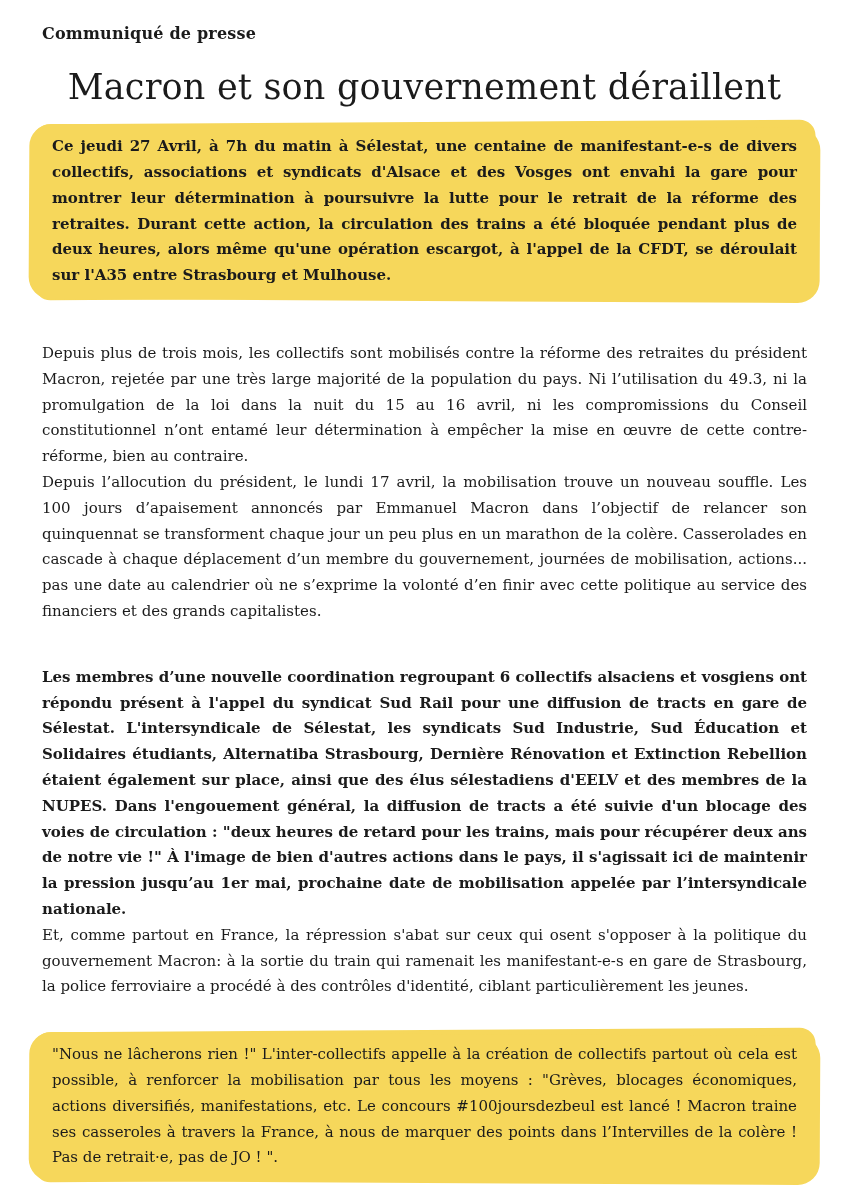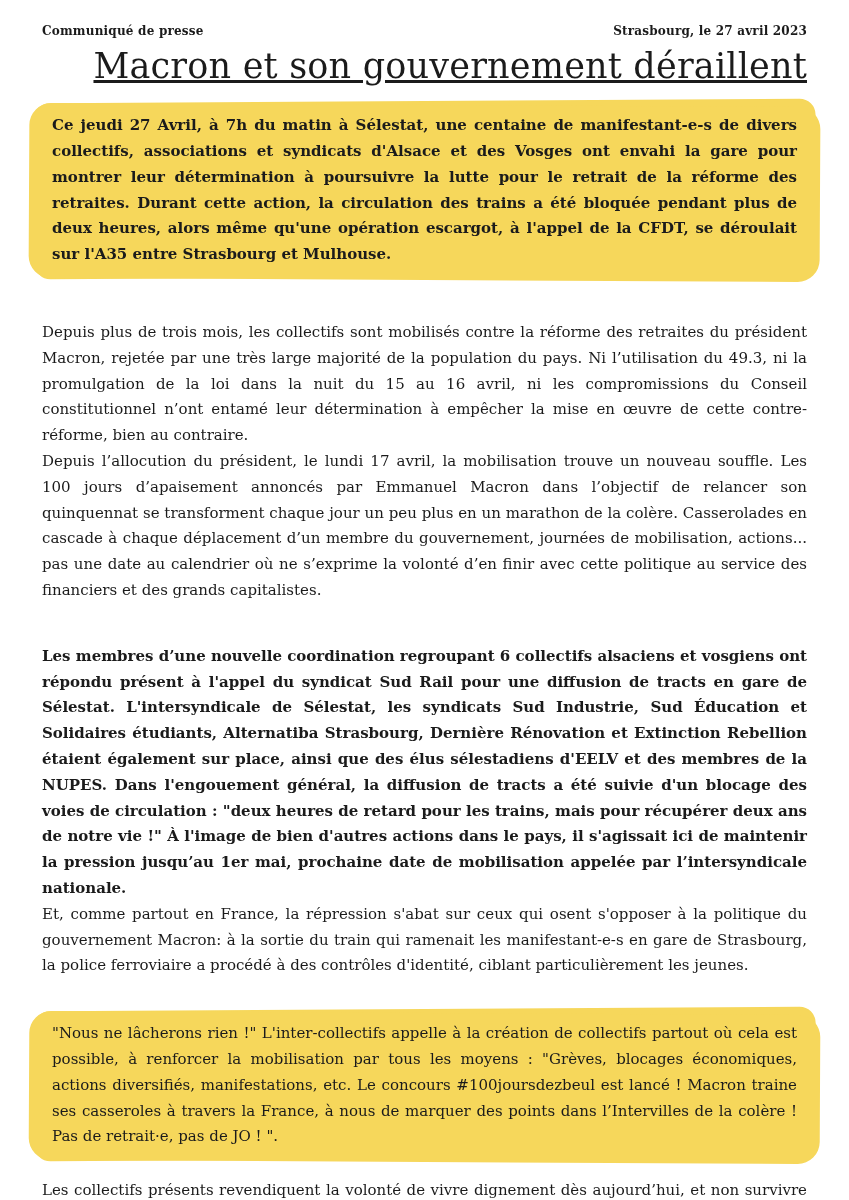--- a/index.html
+++ b/index.html
@@ -10,43 +10,42 @@
   .page{
     position:relative; z-index:0;
     width:849px; min-height:1200px; margin:0 auto;
     background:#ffffff; color:var(--ink);
     font-family:"DejaVu Serif","Liberation Serif",serif;
     box-sizing:border-box;
     padding:24px 42px 20px 42px;
     overflow:hidden;
   }
   .hdr{display:flex; justify-content:space-between; align-items:baseline;
-       font-size:12px; font-weight:600; letter-spacing:.2px;}
-  .title{ text-align:right; margin-top:8px; line-height:1.18;text-decoration:underline; }
+       font-size:16px; font-weight:600; letter-spacing:.2px;}
+  .title{ text-align:center; margin-top:24px; line-height:1.18; }
   .title .l1{ font-size:35px; font-weight:500; letter-spacing:.2px; }
   .title .l2{ font-size:29px; font-weight:500; }
   .body-copy{ font-size:15px; line-height:1.72; text-align:justify; }
   p{ margin:0; }
   .bold{ font-weight:700; }
   .hl{ position:relative; padding:12px 16px; margin:14px -6px 0 -6px; }
   .hl::before{ content:""; position:absolute; inset:0 -3px 3px -2px;
     background:var(--highlight); border-radius:16px; transform:rotate(-0.35deg); z-index:-1;}
   .hl::after{ content:""; position:absolute; inset:4px -7px 0 -7px;
     background:var(--highlight); border-radius:22px; transform:rotate(0.3deg); z-index:-1;}
   .blk{ margin-top:40px; }
   .tight{ margin-top:0; }
 </style>
 </head>
 <body>
 
 <div class="page">
 
   <div class="hdr">
     <span>Communiqué de presse</span>
-    <span>Strasbourg, le 27 avril 2023</span>
   </div>
 
   <div class="title">
     <div class="l1">Macron et son gouvernement déraillent</div>
   </div>
 
   <div class="hl body-copy">
     <p class="bold">Ce jeudi 27 Avril, à 7h du matin à Sélestat, une centaine de manifestant-e-s de divers collectifs, associations et syndicats d'Alsace et des Vosges ont envahi la gare pour montrer leur détermination à poursuivre la lutte pour le retrait de la réforme des retraites. Durant cette action, la circulation des trains a été bloquée pendant plus de deux heures, alors même qu'une opération escargot, à l'appel de la CFDT, se déroulait sur l'A35 entre Strasbourg et Mulhouse.</p>
   </div>
 

